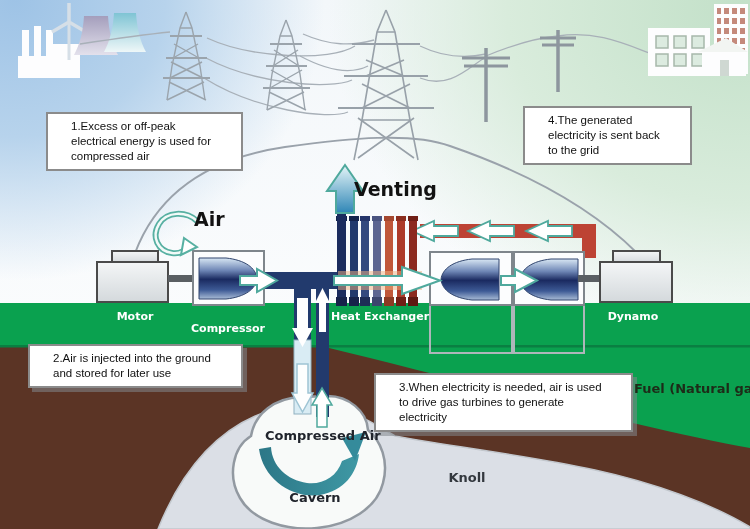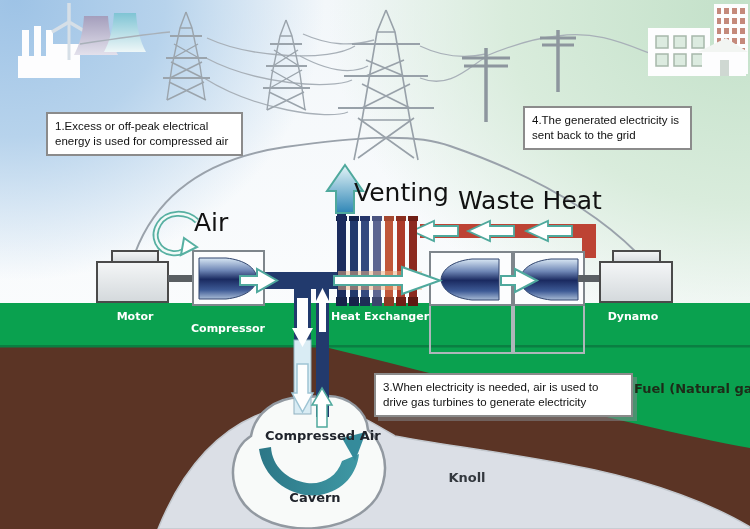--- a/index.html
+++ b/index.html
@@ -7,27 +7,27 @@
     position:relative;width:750px;height:529px;overflow:hidden;
     font-family:"Liberation Sans",sans-serif;
     background:
       radial-gradient(ellipse 430px 390px at 2% 0%, #9ec3e6 0%, #b7d3ec 35%, rgba(255,255,255,0) 72%),
       radial-gradient(ellipse 540px 430px at 100% 2%, #c2e0c8 0%, #d9ecdc 45%, rgba(255,255,255,0) 78%),
       linear-gradient(#f3f7fa,#ffffff);
   }
   .scene svg{position:absolute;left:0;top:0;}
   .note{
     position:absolute;background:#ffffff;border:2px solid #8b8b8b;
-    padding:5px 7px;font:11.5px/1.3 "Liberation Sans",sans-serif;color:#101010;
+    padding:5px 23px;font:11.5px/1.3 "Liberation Sans",sans-serif;color:#101010;
     box-sizing:border-box;
   }
   .shadowed{box-shadow:4px 4px 0 rgba(130,135,140,.55);}
   .biglabel{
     position:absolute;font-family:"DejaVu Sans",sans-serif;color:#121212;
-    font-size:25px;font-weight:400;white-space:nowrap;
+    font-size:19px;font-weight:700;white-space:nowrap;
   }
   .bandlabel{
     position:absolute;color:#ffffff;font:bold 11px/10.5px "DejaVu Sans",sans-serif;
     text-align:center;
   }
   .groundlabel{
     position:absolute;font-family:"DejaVu Sans",sans-serif;font-weight:600;
     font-size:13px;color:#20242c;text-align:center;white-space:nowrap;
   }
 </style>
@@ -233,25 +233,25 @@
 
   <g fill="none">
     <path d="M197,221 C186,211 167,211 159,224 C151,237 158,251 172,253 C179,254 185,251 189,246" stroke="#57b0a2" stroke-width="6"></path>
     <path d="M197,221 C186,211 167,211 159,224 C151,237 158,251 172,253 C179,254 185,251 189,246" stroke="#f2faf8" stroke-width="2.5"></path>
     <polygon points="184,238 197,247 181,255" fill="#ffffff" stroke="#57b0a2" stroke-width="2"></polygon>
   </g>
 </svg>
 
 <div class="note" style="left:46px;top:112px;width:197px;">1.Excess or off-peak electrical energy is used for compressed air</div>
 <div class="note" style="left:523px;top:106px;width:169px;">4.The generated electricity is sent back to the grid</div>
+<div class="note shadowed" style="left:28px;top:344px;width:215px;">2.Air is injected into the ground and stored for later use</div>
 <div class="note shadowed" style="left:374px;top:373px;width:259px;">3.When electricity is needed, air is used to drive gas turbines to generate electricity</div>
 
 <div class="biglabel" style="left:194px;top:208px;">Air</div>
 <div class="biglabel" style="left:354px;top:178px;">Venting</div>
-<div class="biglabel" style="left:458px;top:186px;">Waste Heat</div>
 
 <div class="bandlabel" style="left:105px;top:312px;width:60px;">Motor</div>
 <div class="bandlabel" style="left:188px;top:312px;width:80px;margin-top:12px;">Compressor</div>
 <div class="bandlabel" style="left:328px;top:312px;width:104px;">Heat Exchanger</div>
 <div class="bandlabel" style="left:602px;top:312px;width:62px;">Dynamo</div>
 
 <div class="groundlabel" style="left:634px;top:381px;color:#1d2b18;">Fuel (Natural gas)</div>
 <div class="groundlabel" style="left:265px;top:428px;width:100px;">Compressed Air</div>
 <div class="groundlabel" style="left:275px;top:490px;width:80px;">Cavern</div>
 <div class="groundlabel" style="left:437px;top:470px;width:60px;color:#33383e;">Knoll</div>

